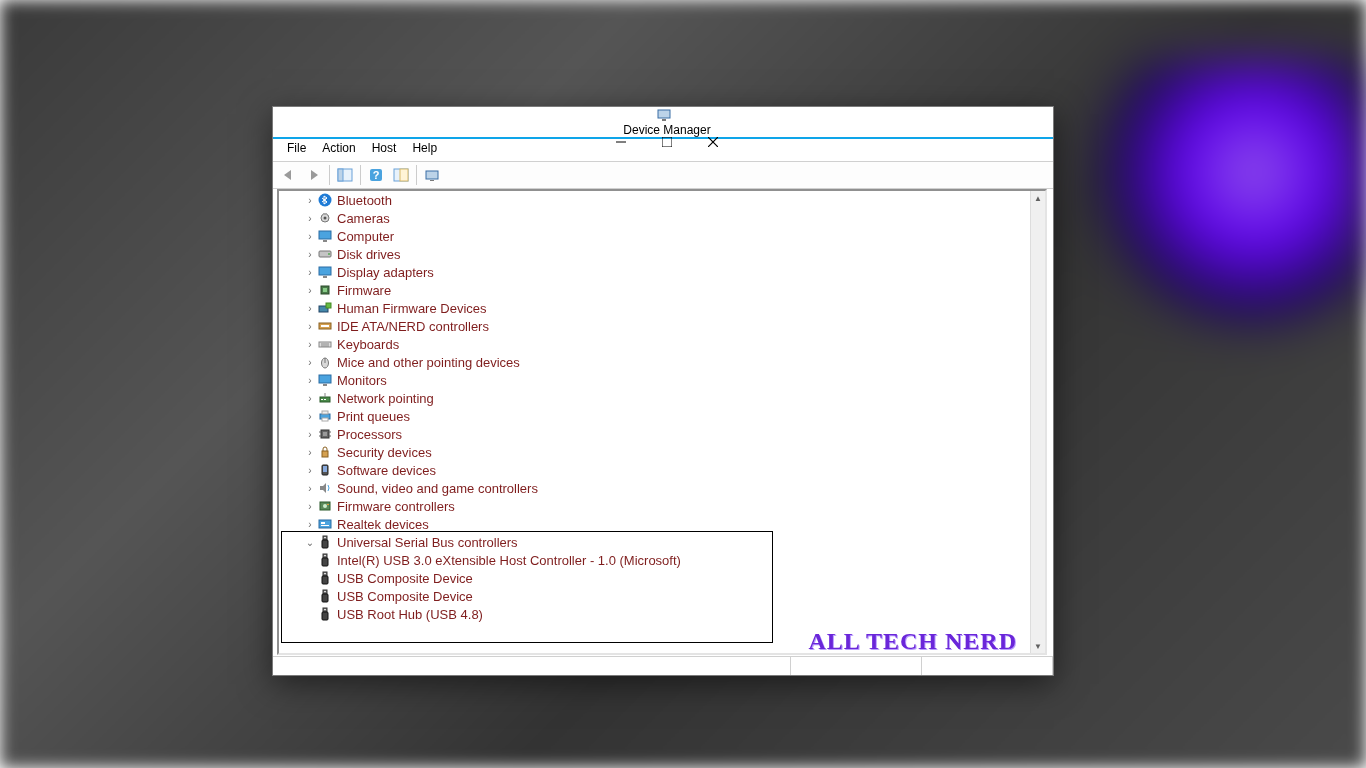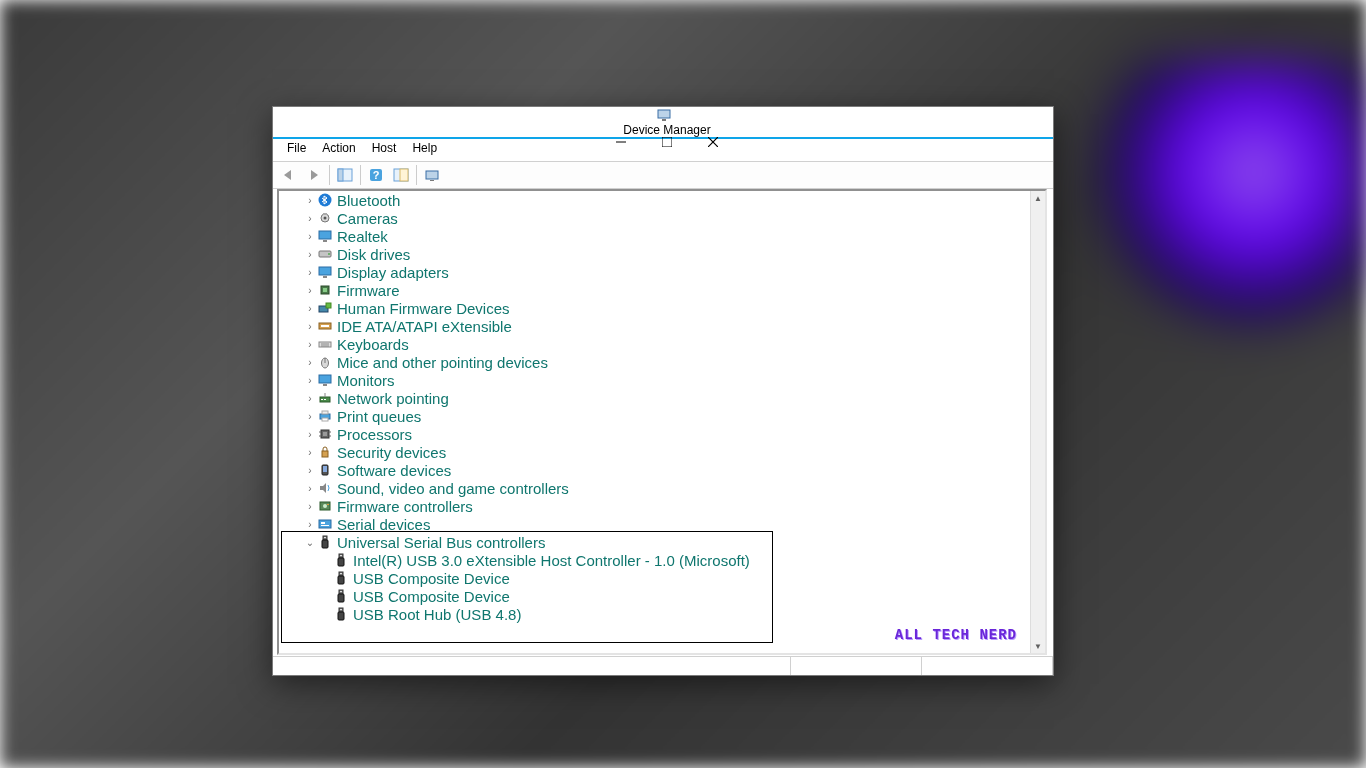--- a/index.html
+++ b/index.html
@@ -30,32 +30,32 @@
   .tree { position:absolute; left:0; top:0; right:14px; bottom:0; overflow:hidden; }
   .vscroll { position:absolute; top:0; right:0; bottom:0; width:14px; background:#f0f0f0; display:flex; flex-direction:column; border-left:1px solid #ddd; }
   .vscroll .arrow { height:14px; display:flex; align-items:center; justify-content:center; font-size:8px; color:#606060; }
   .vscroll .track { flex:1; background:#f0f0f0; }
 
   ul.treelist { list-style:none; margin:0; padding:0; }
   li.row { display:flex; align-items:center; height:18px; white-space:nowrap; }
   .expander { width:14px; text-align:center; font-size:10px; color:#6f6f6f; user-select:none; }
   .expander.blank { visibility:hidden; }
   .dev-icon { width:16px; height:16px; display:inline-flex; align-items:center; justify-content:center; margin-right:4px; }
-  .label { font-size:15px; color:#0f766e; }
+  .label { font-size:13px; color:#7f1d1d; }
 
   .indent1 { padding-left:24px; }
-  .indent2 { padding-left:24px;margin-left:16px; }
+  .indent2 { padding-left:24px; }
 
   .highlight-box { position:absolute; left:2px; top:340px; width:490px; height:110px; border:1px solid #000; pointer-events:none; }
 
   .statusbar { position:absolute; left:0; right:0; bottom:0; height:18px; border-top:1px solid #d0d0d0; display:flex; }
   .statusbar .pane { border-right:1px solid #d0d0d0; flex:1; }
   .statusbar .pane.small { flex:0 0 130px; }
 
-  .watermark { position:absolute; right:36px; bottom:32px; font-family:Liberation Mono, monospace; font-size:14px; letter-spacing:1px; color:#6a26d9; text-shadow:1px 1px 0 #b89cff; font-weight:bold; }
+  .watermark { position:absolute; right:36px; bottom:20px; font-family:Liberation Serif, serif; font-size:24px; letter-spacing:1px; color:#6a26d9; text-shadow:1px 1px 0 #b89cff; font-weight:bold; }
 </style>
 </head>
 <body>
 
 <div class="bg"></div>
 
 <div class="window">
 
   <div class="titlebar">
     <span class="app-icon">
@@ -157,21 +157,21 @@
             <span class="label">Cameras</span>
           </li>
           <li class="row indent1">
             <span class="expander">›</span>
             <span class="dev-icon">
               <svg width="14" height="14">
                 <rect x="1" y="2" width="12" height="8" fill="#4aa3df" stroke="#2b6ca3"></rect>
                 <rect x="5" y="11" width="4" height="2" fill="#888"></rect>
               </svg>
             </span>
-            <span class="label">Realtek</span>
+            <span class="label">Computer</span>
           </li>
           <li class="row indent1">
             <span class="expander">›</span>
             <span class="dev-icon">
               <svg width="14" height="14">
                 <rect x="1" y="4" width="12" height="6" fill="#c4c4c4" stroke="#777" rx="1"></rect>
                 <circle cx="11" cy="7" r="1" fill="#5a5"></circle>
               </svg>
             </span>
             <span class="label">Disk drives</span>
@@ -207,21 +207,21 @@
             <span class="label">Human Firmware Devices</span>
           </li>
           <li class="row indent1">
             <span class="expander">›</span>
             <span class="dev-icon">
               <svg width="14" height="14">
                 <rect x="1" y="4" width="12" height="6" fill="#d4a050" stroke="#8a6020"></rect>
                 <rect x="3" y="6" width="8" height="2" fill="#fff"></rect>
               </svg>
             </span>
-            <span class="label">IDE ATA/ATAPI eXtensible</span>
+            <span class="label">IDE ATA/NERD controllers</span>
           </li>
           <li class="row indent1">
             <span class="expander">›</span>
             <span class="dev-icon">
               <svg width="14" height="14">
                 <rect x="1" y="5" width="12" height="5" fill="#ddd" stroke="#888"></rect>
                 <line x1="3" y1="7" x2="11" y2="7" stroke="#888"></line>
                 <line x1="3" y1="9" x2="11" y2="9" stroke="#888"></line>
               </svg>
             </span>
@@ -327,21 +327,21 @@
           </li>
           <li class="row indent1">
             <span class="expander">›</span>
             <span class="dev-icon">
               <svg width="14" height="14">
                 <rect x="1" y="3" width="12" height="8" fill="#4aa3df" stroke="#2b6ca3"></rect>
                 <rect x="3" y="5" width="4" height="2" fill="#fff"></rect>
                 <rect x="3" y="8" width="8" height="1" fill="#fff"></rect>
               </svg>
             </span>
-            <span class="label">Serial devices</span>
+            <span class="label">Realtek devices</span>
           </li>
           <li class="row indent1">
             <span class="expander">⌄</span>
             <span class="dev-icon">
               <svg width="14" height="14">
                 <rect x="5" y="1" width="4" height="4" fill="#777" stroke="#333"></rect>
                 <rect x="4" y="5" width="6" height="8" fill="#444" stroke="#111" rx="1"></rect>
                 <rect x="6" y="2" width="2" height="1" fill="#ddd"></rect>
               </svg>
             </span>

